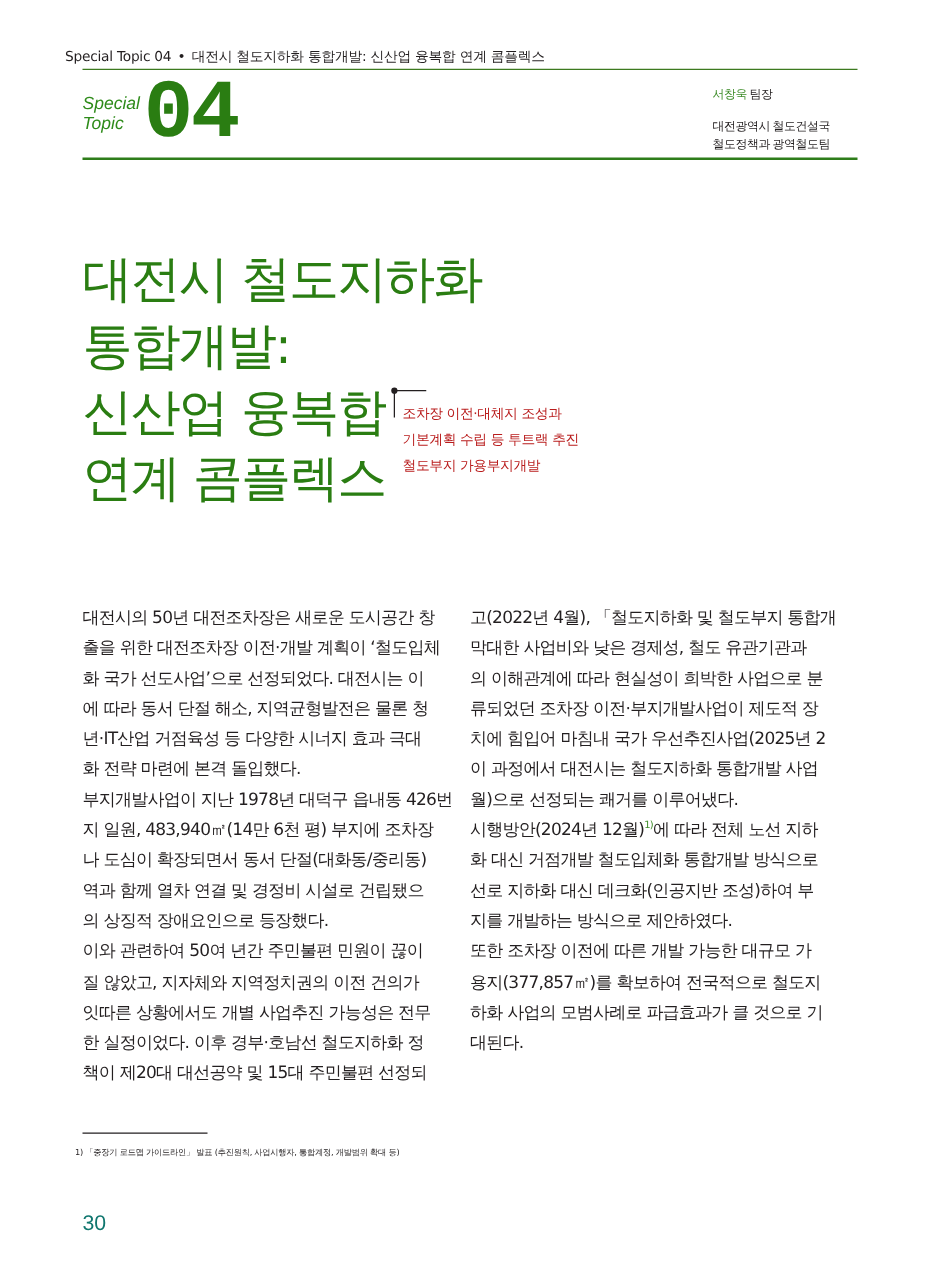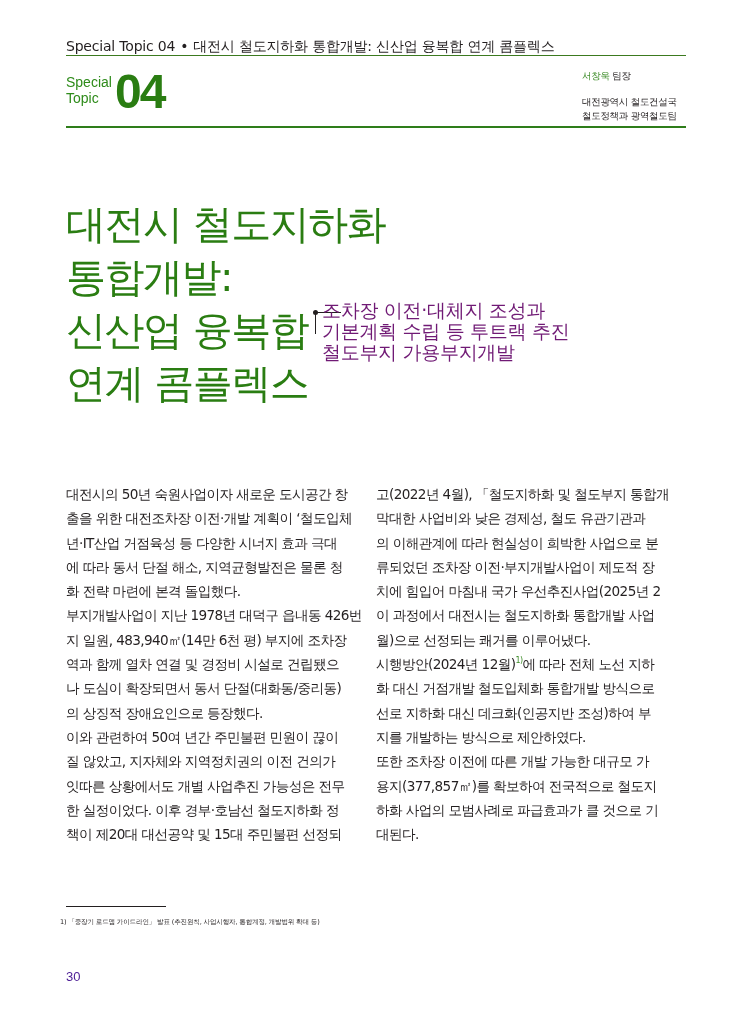--- a/index.html
+++ b/index.html
@@ -10,23 +10,23 @@
     body {
       width: 748px;
       height: 1024px;
       position: relative;
       overflow: hidden;
       font-family: "DejaVu Sans", "Liberation Sans", sans-serif;
       color: #231f20;
     }
     .running-header {
       position: absolute;
-      left: 66px;
+      left: 52px;
       top: 38px;
-      font-size: 14px;
+      font-size: 11px;
       letter-spacing: -0.2px;
       color: #231f20;
       white-space: nowrap;
     }
     .running-header .sep {
       margin: 0 5px;
     }
     .rule-top {
       position: absolute;
       left: 66px;
@@ -44,40 +44,42 @@
       background: #2e7d1a;
     }
     .topic-label {
       position: absolute;
       left: 66px;
       top: 74px;
       font-size: 14px;
       line-height: 16px;
       color: #2e8b1a;
       font-family: "Liberation Sans", sans-serif;
+      font-style: italic;
     }
     .topic-number {
       position: absolute;
       left: 115px;
       top: 52px;
-      font-size: 48px;
+      font-size: 66px;
       line-height: 80px;
       font-weight: bold;
       color: #2a7d12;
-      font-family: Liberation Sans, sans-serif;
+      font-family: Liberation Mono, monospace;
       letter-spacing: -2px;
     }
     .author {
       position: absolute;
-      left: 582px;
+      left: 570px;
       top: 69px;
       font-size: 9.5px;
       line-height: 14px;
       color: #231f20;
       letter-spacing: -0.3px;
+      font-family: Liberation Serif, serif;
     }
     .author .name {
       color: #3d8c28;
     }
     .author .org {
       margin-top: 12px;
     }
     .main-title {
       position: absolute;
       left: 66px;
@@ -119,24 +121,24 @@
       left: 1px;
       top: 0px;
       width: 5px;
       height: 5px;
       border-radius: 50%;
       background: #231f20;
     }
     .subtitle {
       position: absolute;
       left: 322px;
-      top: 300px;
-      font-size: 19px;
+      top: 320px;
+      font-size: 11px;
       line-height: 21px;
-      color: #701a75;
+      color: #b91c1c;
       letter-spacing: -0.3px;
     }
     .subtitle div {
       white-space: nowrap;
     }
     .column {
       position: absolute;
       top: 482px;
       width: 302px;
       font-size: 13.6px;
@@ -171,22 +173,22 @@
       top: 918px;
       font-size: 6.6px;
       color: #231f20;
       white-space: nowrap;
       letter-spacing: -0.2px;
     }
     .page-number {
       position: absolute;
       left: 66px;
       top: 969px;
-      font-size: 13px;
-      color: #4c1d95;
+      font-size: 17px;
+      color: #0f766e;
       font-family: "Liberation Sans", sans-serif;
     }
   </style>
 </head>
 <body>
 
 <div class="running-header">
   <span>Special Topic 04</span><span class="sep">•</span><span>대전시 철도지하화 통합개발: 신산업 융복합 연계 콤플렉스</span>
 </div>
 <div class="rule-top"></div>
@@ -216,29 +218,30 @@
   <div class="vline"></div>
   <div class="dot"></div>
 </div>
 <div class="subtitle">
   <div>조차장 이전·대체지 조성과</div>
   <div>기본계획 수립 등 투트랙 추진</div>
   <div>철도부지 가용부지개발</div>
 </div>
 
 <div class="column col-left">
-  <span class="line">대전시의 50년 숙원사업이자 새로운 도시공간 창</span>
+  <span class="line">대전시의 50년 대전조차장은 새로운 도시공간 창</span>
   <span class="line">출을 위한 대전조차장 이전·개발 계획이 ‘철도입체</span>
+  <span class="line">화 국가 선도사업’으로 선정되었다. 대전시는 이</span>
+  <span class="line">에 따라 동서 단절 해소, 지역균형발전은 물론 청</span>
   <span class="line">년·IT산업 거점육성 등 다양한 시너지 효과 극대</span>
-  <span class="line">에 따라 동서 단절 해소, 지역균형발전은 물론 청</span>
   <span class="line">화 전략 마련에 본격 돌입했다.</span>
   <span class="line">부지개발사업이 지난 1978년 대덕구 읍내동 426번</span>
   <span class="line">지 일원, 483,940㎡(14만 6천 평) 부지에 조차장</span>
+  <span class="line">나 도심이 확장되면서 동서 단절(대화동/중리동)</span>
   <span class="line">역과 함께 열차 연결 및 경정비 시설로 건립됐으</span>
-  <span class="line">나 도심이 확장되면서 동서 단절(대화동/중리동)</span>
   <span class="line">의 상징적 장애요인으로 등장했다.</span>
   <span class="line">이와 관련하여 50여 년간 주민불편 민원이 끊이</span>
   <span class="line">질 않았고, 지자체와 지역정치권의 이전 건의가</span>
   <span class="line">잇따른 상황에서도 개별 사업추진 가능성은 전무</span>
   <span class="line">한 실정이었다. 이후 경부·호남선 철도지하화 정</span>
   <span class="line">책이 제20대 대선공약 및 15대 주민불편 선정되</span>
 </div>
 
 <div class="column col-right">
   <span class="line">고(2022년 4월), 「철도지하화 및 철도부지 통합개</span>

